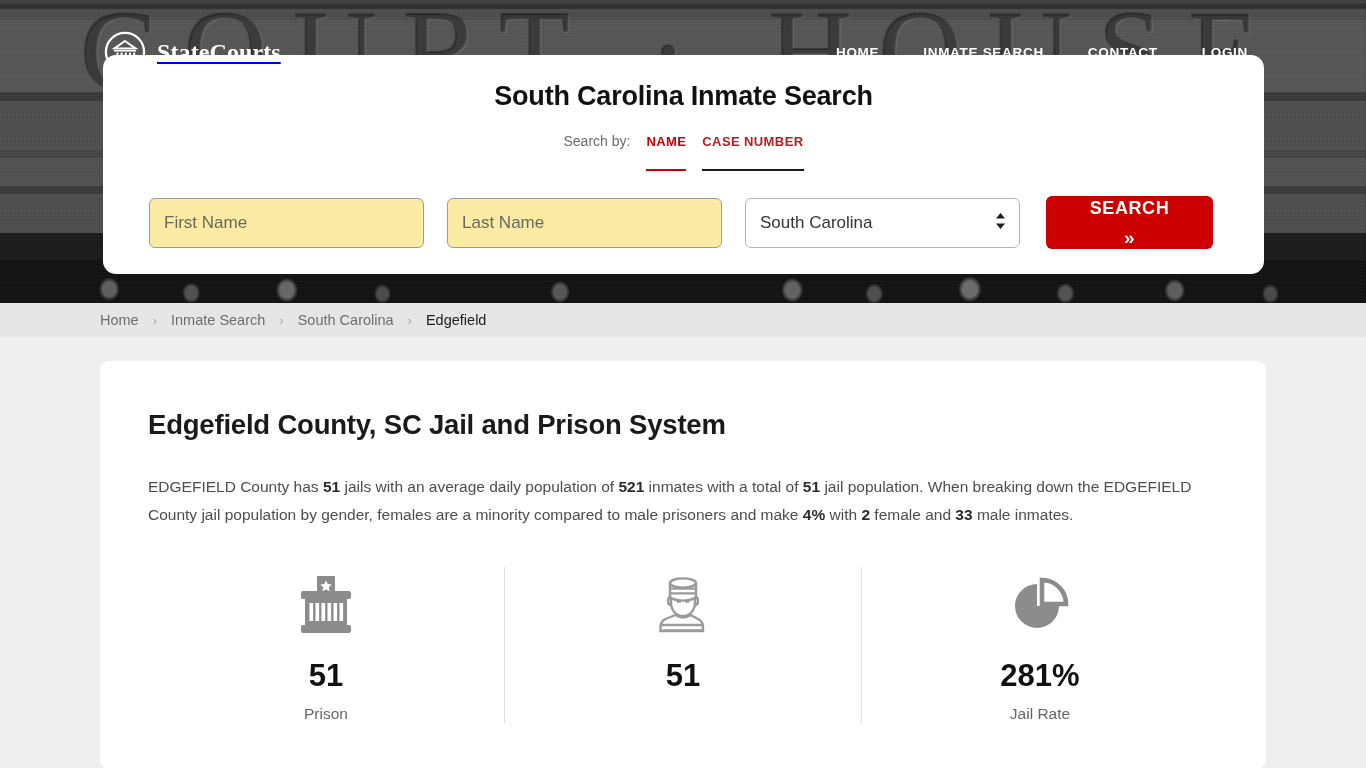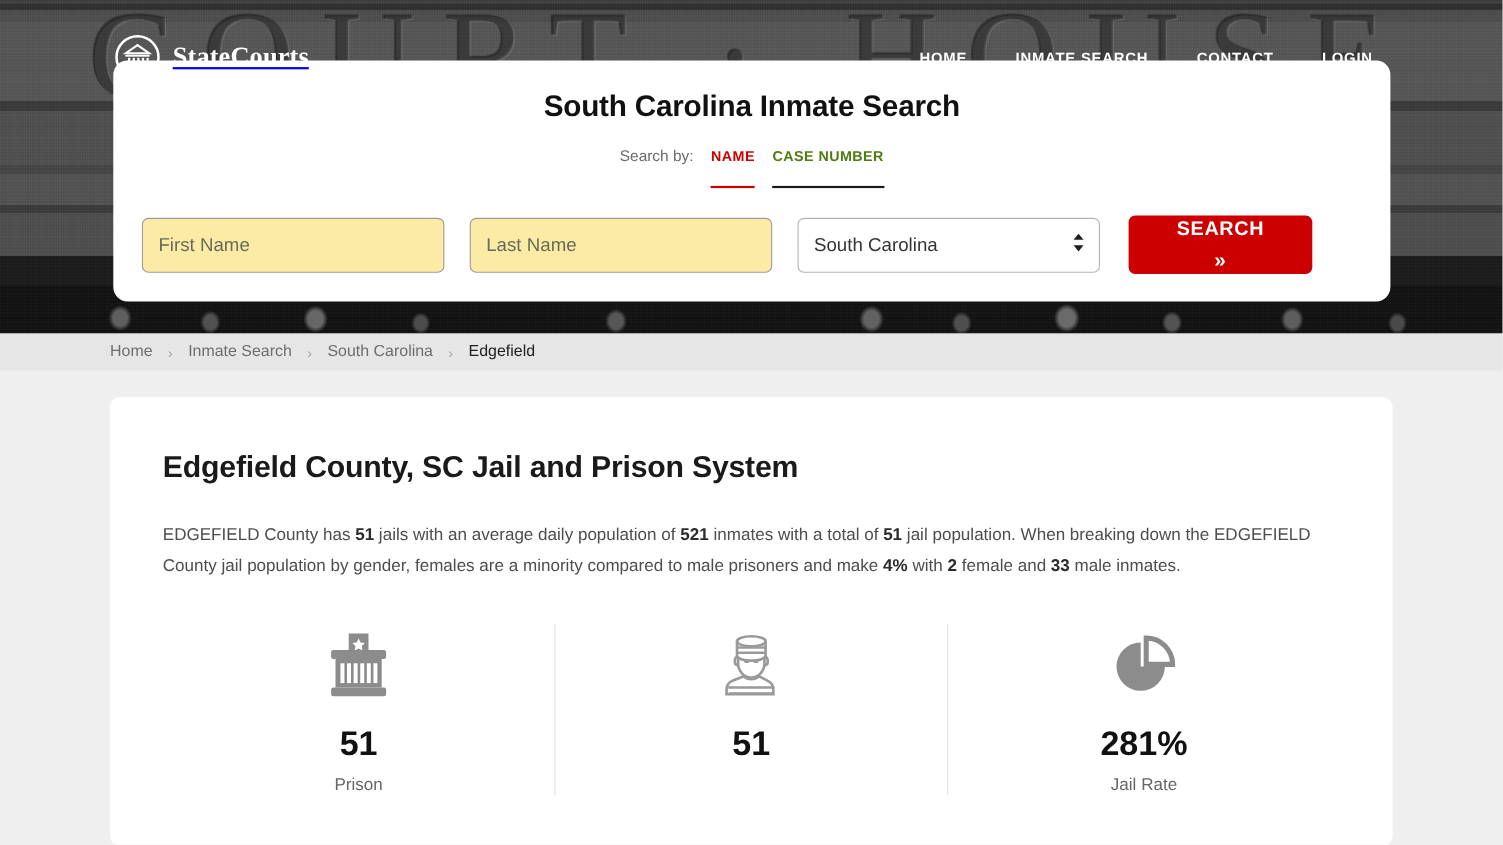--- a/index.html
+++ b/index.html
@@ -151,28 +151,28 @@
     font-size: 13px;
     font-weight: 700;
     letter-spacing: .4px;
     padding-bottom: 20px;
     cursor: pointer;
     background: none;
     border: 0;
     font-family: inherit;
   }
   .tab-active { color: #cc0000; border-bottom: 2px solid #cc0000; }
-  .tab-idle   { color: #4d7c0f; border-bottom: 2px solid #1a1a1a; }
+  .tab-idle   { color: #b91c1c; border-bottom: 2px solid #1a1a1a; }
 
   .form-row {
     display: flex;
     align-items: center;
     gap: 23px;
     margin-top: 25px;
-    padding-left: 26px;
+    padding-left: 46px;
   }
   .field {
     width: 275px;
     height: 50px;
     border: 1px solid #9b9b9b;
     border-radius: 6px;
     background: #fceba4;
     padding: 0 14px;
     font-size: 17px;
     color: #4a4a3c;

